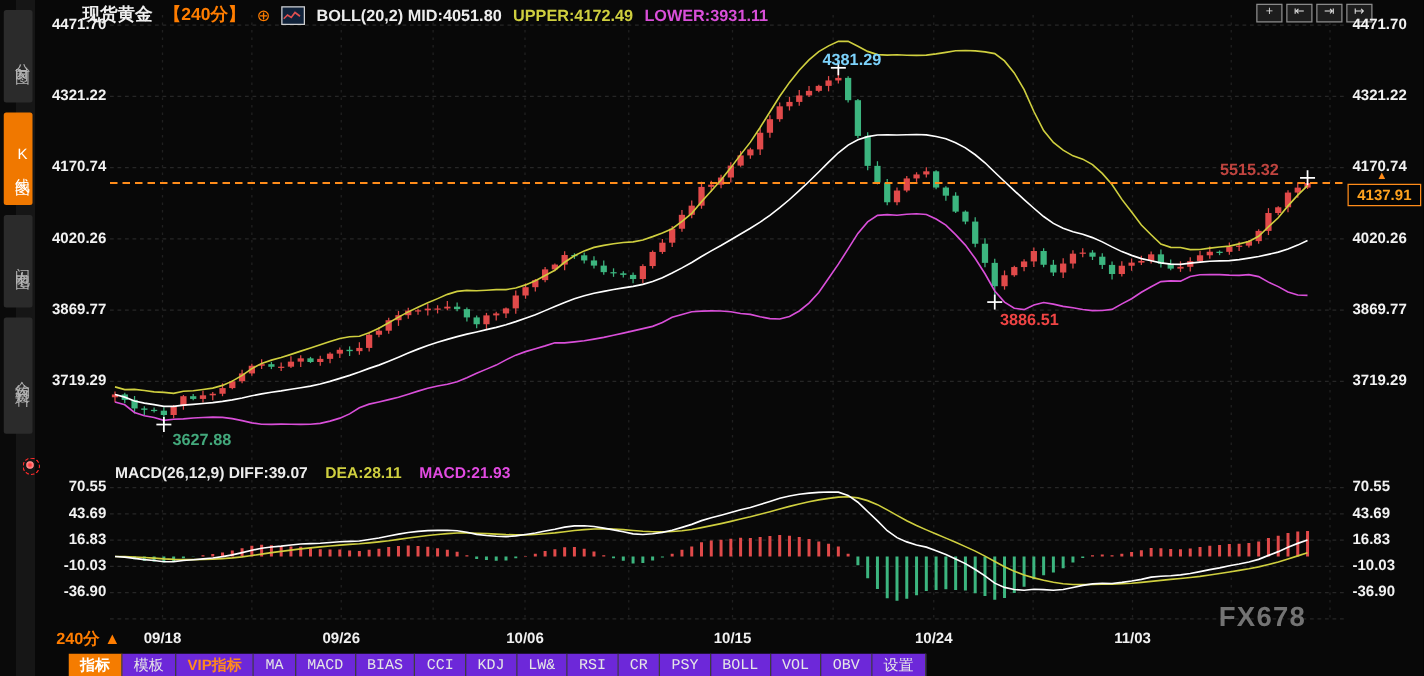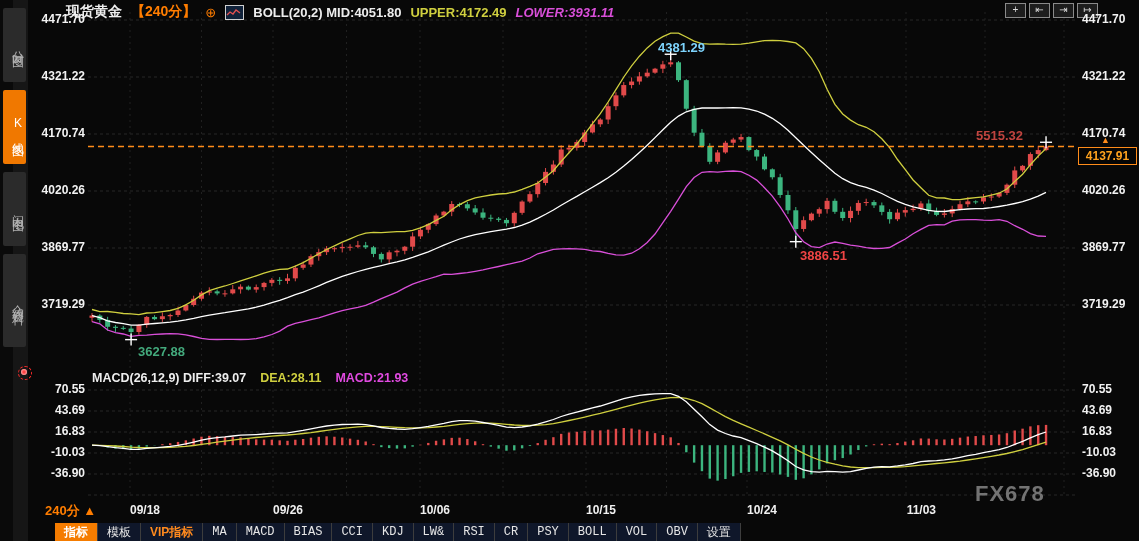--- a/index.html
+++ b/index.html
@@ -6,52 +6,52 @@
   #app{position:relative;width:1139px;height:541px;background:#080808;overflow:hidden;
        font-family:"Liberation Sans",sans-serif;-webkit-font-smoothing:antialiased;}
   #chart-svg{position:absolute;left:0;top:0;z-index:1;}
   .abs{position:absolute;z-index:3;}
   
   .hdr{top:3px;left:66px;display:flex;align-items:center;gap:9px;font-size:13px;font-weight:700;color:#ededed;white-space:nowrap;}
   .hdr .sym{font-size:14px;}
   .hdr .per{color:#ff7d00;font-size:14px;}
   .hdr .plus{color:#ff7d00;font-size:13px;font-weight:400;}
   .hdr .mini{width:17px;height:13px;border:1px solid #cfcfcf;background:#10223a;display:inline-block;}
-  .hdr .up{color:#cfcf3f;} .hdr .lo{color:#d94fd9;font-style:italic;}
+  .hdr .up{color:#cfcf3f;} .hdr .lo{color:#d94fd9;}
   
   .winicons{top:3px;left:1005px;display:flex;gap:3px;}
   .winicons span{width:19px;height:13px;border:1px solid #8a8a8a;background:#1d1d1d;color:#dcdcdc;
        font-size:10px;line-height:12px;text-align:center;display:inline-block;cursor:pointer;}
   
   #sidebar{left:0;top:0;width:28px;height:541px;background:linear-gradient(90deg,#0a0a0a 46%,#161616 46%);z-index:4;}
   .side-tab{position:absolute;left:3px;width:23px;border-radius:2px;background:#2b2b2b;color:#b3b3b3;
        font-size:12px;text-align:center;writing-mode:vertical-rl;text-orientation:upright;
        letter-spacing:3px;padding:7px 0;cursor:pointer;}
   .side-tab.active{background:#f07800;color:#fff;}
   .alarm{position:absolute;left:18px;top:366px;width:12px;height:12px;border:1px dashed #ff2a2a;border-radius:50%;}
   .alarm i{position:absolute;left:2px;top:2px;width:6px;height:6px;background:#ff2a2a;border-radius:50%;
        box-shadow:0 0 2px 1px rgba(255,255,255,.6) inset;}
   
   .ylab{position:absolute;width:52px;font-size:12px;font-weight:700;color:#f2f2f2;z-index:3;}
   .ylab.l{text-align:right;} .ylab.r{text-align:left;}
-  .datelab{position:absolute;top:503px;width:60px;text-align:right;font-size:12px;font-weight:700;color:#f0f0f0;z-index:3;}
+  .datelab{position:absolute;top:503px;width:60px;text-align:center;font-size:12px;font-weight:700;color:#f0f0f0;z-index:3;}
   
   .pricebox{left:1078px;top:147px;width:57px;height:16px;border:1px solid #ff8c1a;background:#050505;
        color:#ffa21e;font-size:12px;font-weight:700;text-align:center;line-height:16px;z-index:4;}
   .pricearrow{left:1101px;top:135px;color:#ff8c1a;font-size:9px;z-index:4;}
   
   .anno{position:absolute;font-size:13px;font-weight:700;z-index:3;white-space:nowrap;}
   
   .macdhdr{top:371px;left:92px;display:flex;gap:14px;font-size:12.5px;font-weight:700;color:#ededed;white-space:nowrap;}
   .macdhdr .dea{color:#cfcf3f;} .macdhdr .mac{color:#e14ae1;}
   
   .psel{top:502px;left:45px;color:#ff7d00;font-size:13px;font-weight:700;z-index:3;cursor:pointer;}
   
   #toolbar{position:absolute;left:55px;top:523px;height:36px;display:flex;z-index:4;}
-  .ttab{height:16px;line-height:16px;padding:1px 9px 1px 9px;background:#0f172a;border-right:1px solid #3d3d3d;
+  .ttab{height:16px;line-height:16px;padding:1px 9px 1px 9px;background:#6d28d9;border-right:1px solid #3d3d3d;
        color:#e6e6e6;font-size:12px;white-space:nowrap;cursor:pointer;}
   .ttab.mono{font-family:"Liberation Mono",monospace;font-size:12px;}
   .ttab.active{background:#f57c00;color:#fff;font-weight:700;}
   .ttab.vip{color:#ff8a1e;font-weight:700;}
   
   .wm{left:975px;top:481px;font-size:22px;font-weight:600;color:#737373;letter-spacing:1px;z-index:2;
       font-family:Liberation Sans, sans-serif;}
 </style>
 </head>
 <body>

